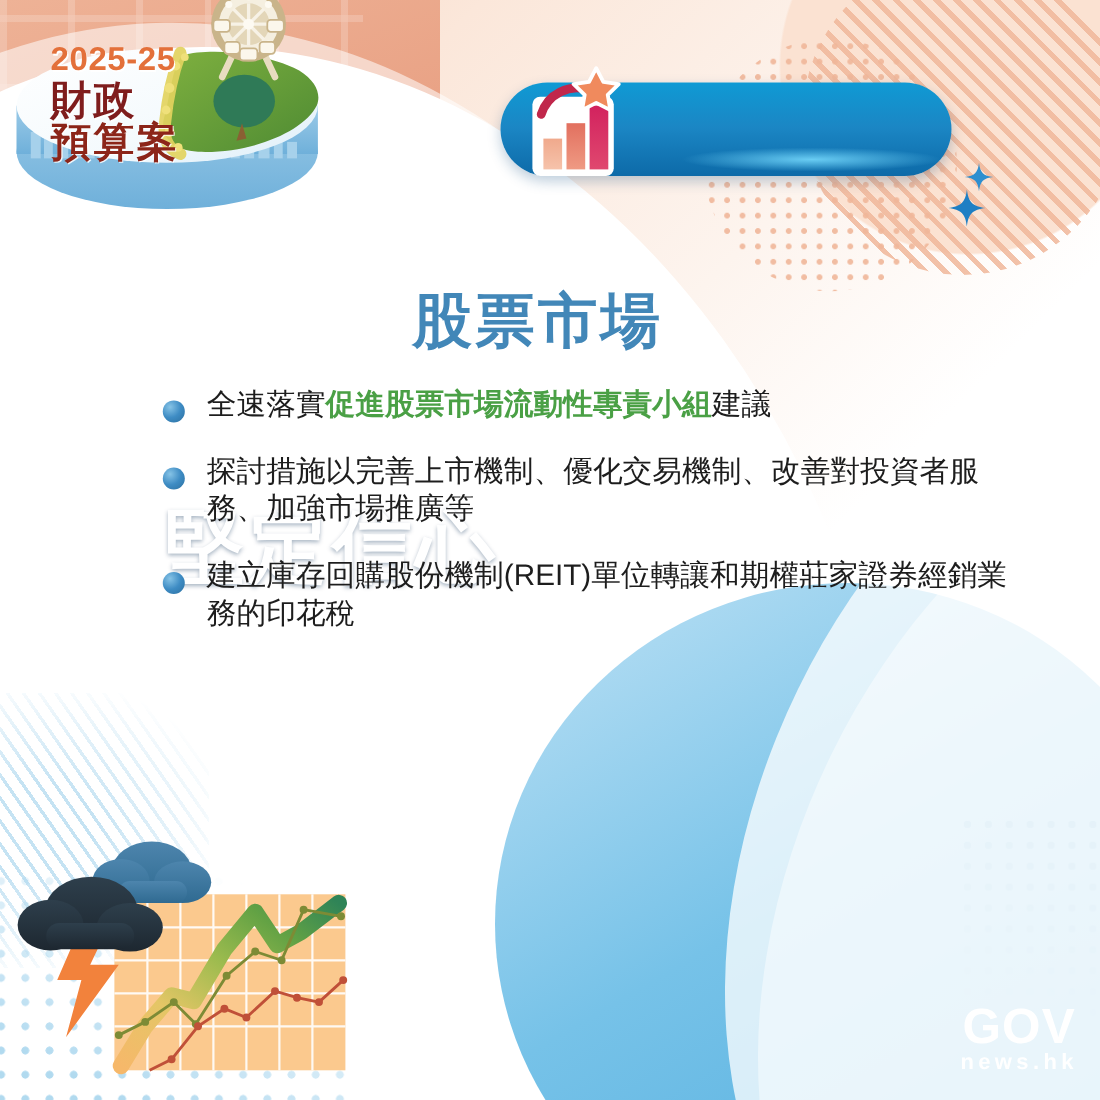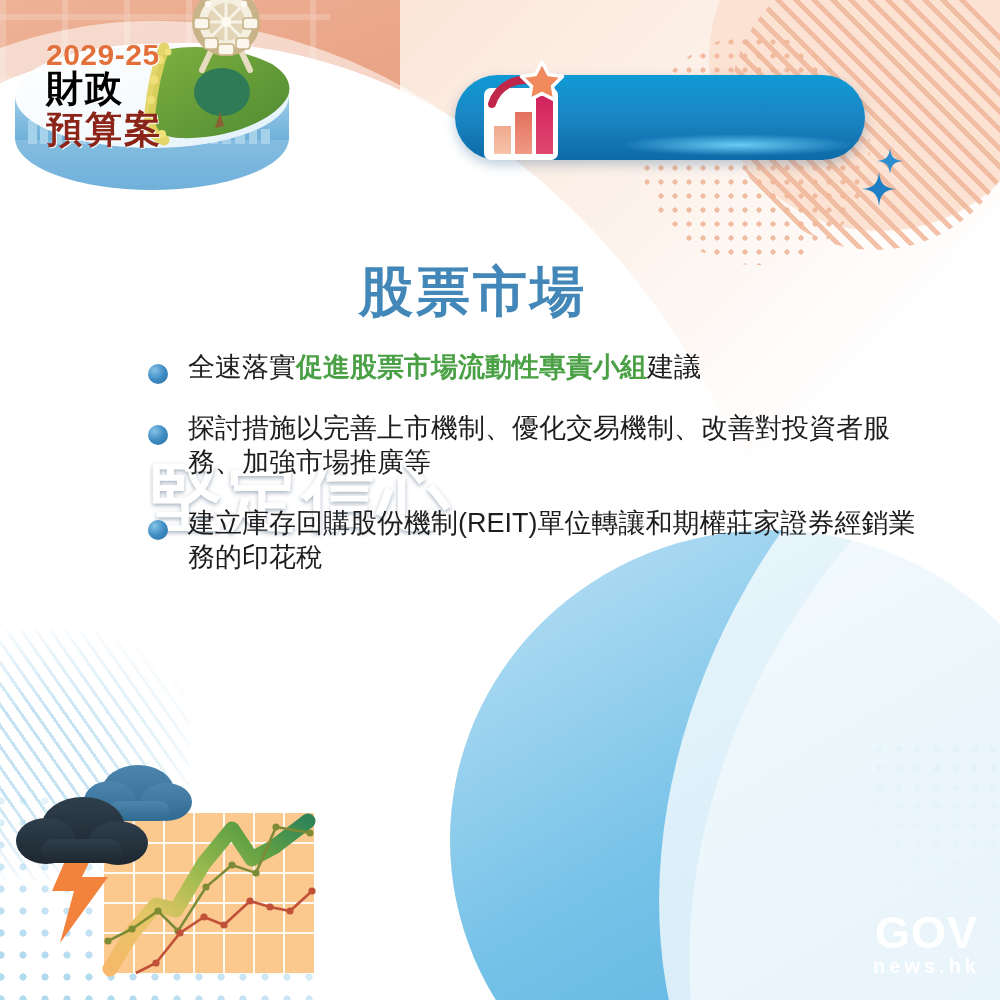--- a/index.html
+++ b/index.html
@@ -74,22 +74,22 @@
     mask-image:linear-gradient(25deg,#000 20%,rgba(0,0,0,0) 85%);
     opacity:.9;
   }
 
   
   .emblem{position:absolute;left:4px;top:-12px;width:300px;height:235px;}
   .emblem svg{width:100%;height:100%;display:block;}
   .emblem-text{position:absolute;left:42px;top:52px;width:160px;text-align:left;line-height:1;}
   .em-year{font-size:30px;font-weight:bold;color:#e3703a;letter-spacing:.5px;
     text-shadow:1px 1px 0 #fff;}
-  .em-l1{font-size:37px;font-weight:bold;color:#000000;letter-spacing:2px;margin-top:3px;
-    text-shadow:1px 1px 0 rgba(255,255,255,.85);font-family:Liberation Mono, monospace;}
+  .em-l1{font-size:37px;font-weight:bold;color:#7f1d1d;letter-spacing:2px;margin-top:3px;
+    text-shadow:1px 1px 0 rgba(255,255,255,.85);}
   .em-l2{font-size:37px;font-weight:bold;color:#8c2519;letter-spacing:2px;margin-top:1px;
     text-shadow:1px 1px 0 rgba(255,255,255,.85);}
 
   
   .pill{position:absolute;left:455px;top:75px;width:410px;height:85px;border-radius:45px;
     background:linear-gradient(180deg,#0f9ad4 0%, #1b86c4 48%, #0d6aa8 100%);
     box-shadow:0 5px 12px rgba(20,80,130,.28);
     display:flex;align-items:center;
   }
   .pill-glow{position:absolute;left:40%;bottom:4px;width:58%;height:22px;border-radius:50%;
@@ -99,21 +99,21 @@
     font-size:72px;font-weight:bold;color:#ffffff;letter-spacing:4px;white-space:nowrap;
     text-shadow:0 2px 4px rgba(0,40,80,.35);
   }
   .badge-icon{position:absolute;left:470px;top:60px;width:100px;height:105px;}
   .badge-icon svg{width:100%;height:100%;display:block;}
   .sparkle{position:absolute;}
   .sp1{left:877px;top:148px;}
   .sp2{left:862px;top:172px;}
 
   
-  .section-title{position:absolute;left:359px;top:256px;font-size:54px;font-weight:bold;
+  .section-title{position:absolute;left:375px;top:256px;font-size:54px;font-weight:bold;
     color:#4287b8;letter-spacing:3px;white-space:nowrap;}
 
   
   .bullets{position:absolute;left:148px;top:350px;width:790px;}
   .bullet{position:relative;padding-left:40px;margin-bottom:26px;}
   .dot{position:absolute;left:0;top:14px;width:20px;height:20px;border-radius:50%;
     background:radial-gradient(circle at 33% 30%, #86c3e6 0%, #3e8cc4 50%, #2b6f9f 100%);
   }
   .btext{font-size:27px;line-height:1.28;color:#1d1d1d;letter-spacing:0px;}
   .hl{color:#4aa045;font-weight:bold;}
@@ -233,21 +233,21 @@
         <g>
           <rect x="-6" y="34" width="15" height="11" rx="3" fill="#fbf7ec" stroke="#c9b48a" stroke-width="1.6"></rect>
           <rect x="43" y="34" width="15" height="11" rx="3" fill="#fbf7ec" stroke="#c9b48a" stroke-width="1.6"></rect>
           <rect x="18" y="60" width="16" height="11" rx="3" fill="#fbf7ec" stroke="#c9b48a" stroke-width="1.6"></rect>
           <rect x="4" y="54" width="14" height="11" rx="3" fill="#fbf7ec" stroke="#c9b48a" stroke-width="1.6"></rect>
           <rect x="36" y="54" width="14" height="11" rx="3" fill="#fbf7ec" stroke="#c9b48a" stroke-width="1.6"></rect>
         </g>
       </g>
     </svg>
     <div class="emblem-text">
-      <div class="em-year">2029-25</div>
+      <div class="em-year">2025-25</div>
       <div class="em-l1">財政</div>
       <div class="em-l2">預算案</div>
     </div>
   </div>
 
   <div class="pill">
     <div class="pill-glow"></div>
   </div>
   <div class="pill-title">堅定信心</div>
 

